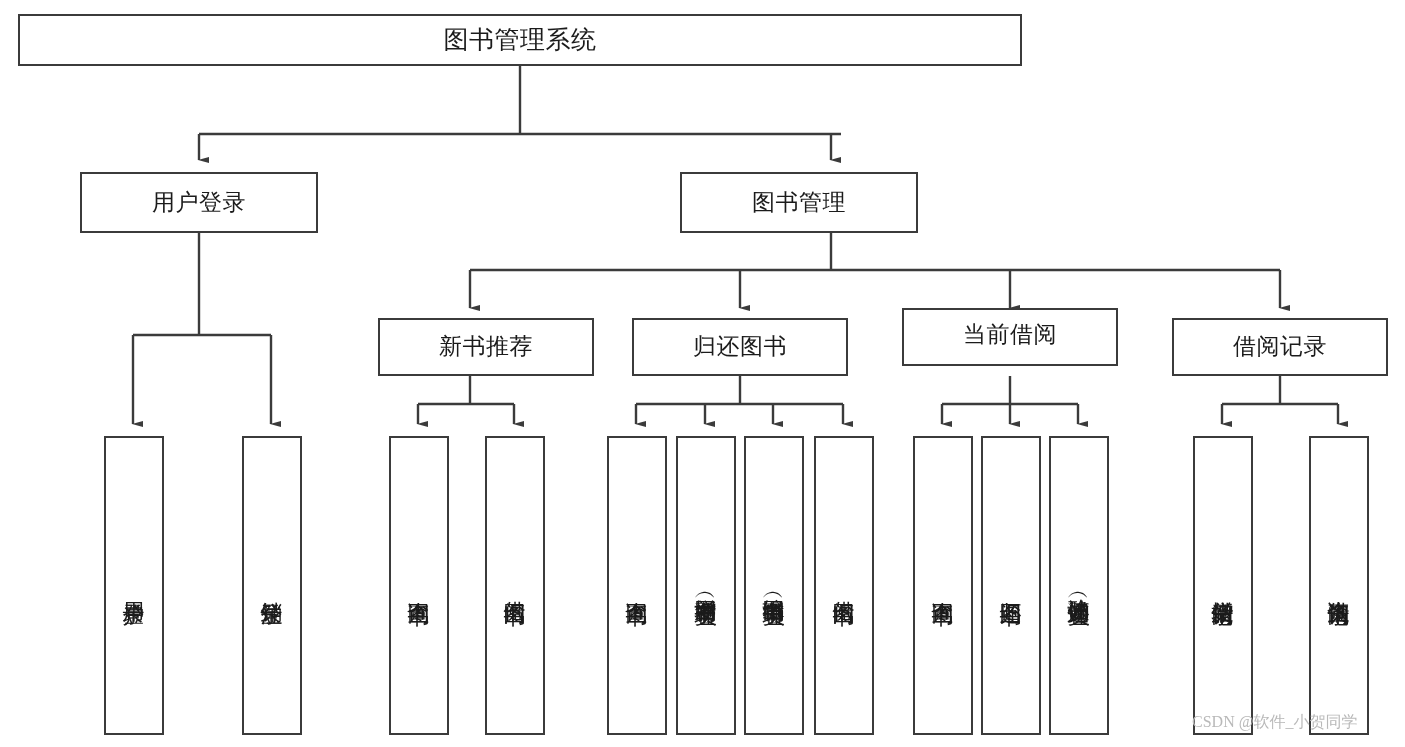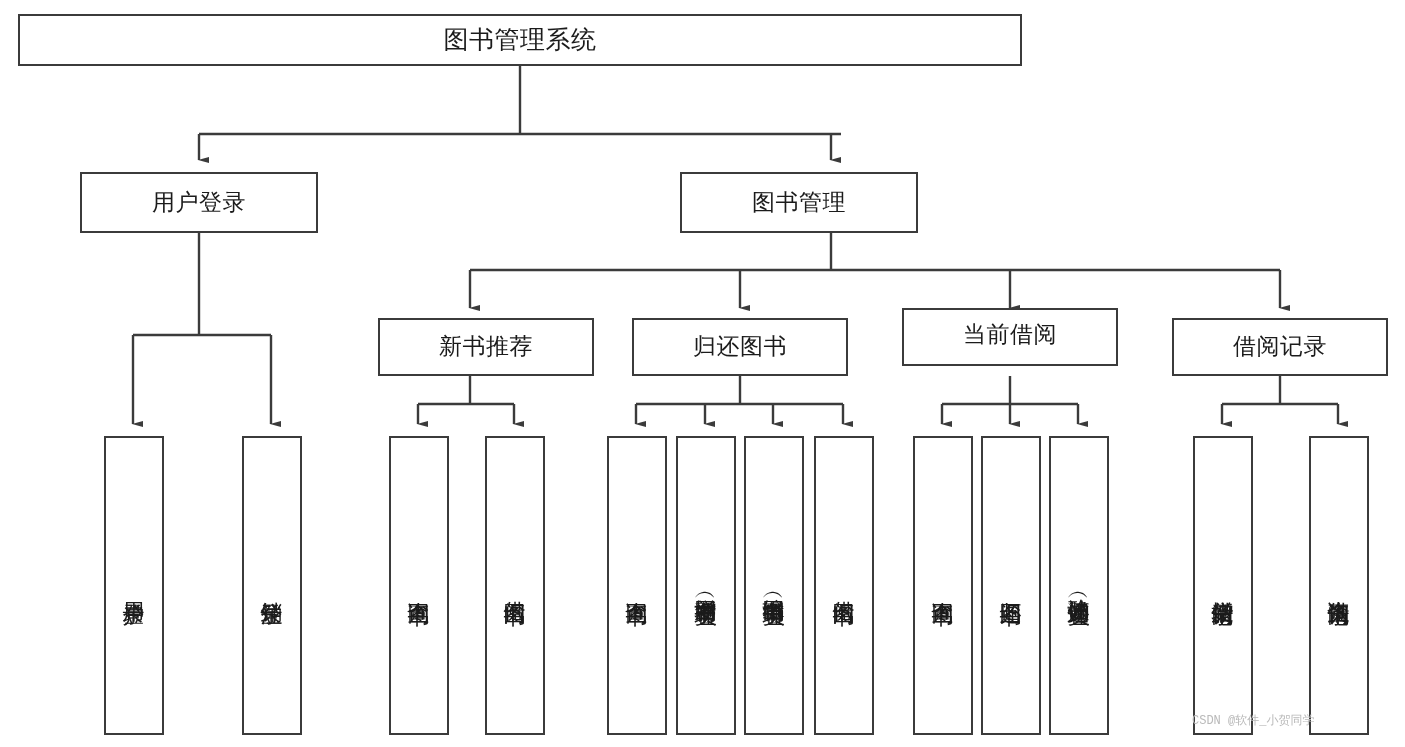--- a/index.html
+++ b/index.html
@@ -61,25 +61,25 @@
     text-orientation: upright;
     font-size: 22px;
     line-height: 1.05;
     letter-spacing: 1px;
     max-height: 268px;
   }
   .watermark {
     position: absolute;
     left: 1192px;
     top: 712px;
-    font-size: 12px;
+    font-size: 16px;
     color: #b9b9b9;
     white-space: nowrap;
     z-index: 5;
-    font-family: Liberation Mono, monospace;
+    font-family: Liberation Serif, serif;
   }
 </style>
 </head>
 <body>
 
 <div id="canvas">
 
   <svg id="edges" viewBox="0 0 1405 747" width="1405" height="747" xmlns="http://www.w3.org/2000/svg">
     <defs>
       <marker id="arrow" markerWidth="10" markerHeight="12" refX="3" refY="10" orient="auto" markerUnits="userSpaceOnUse">

